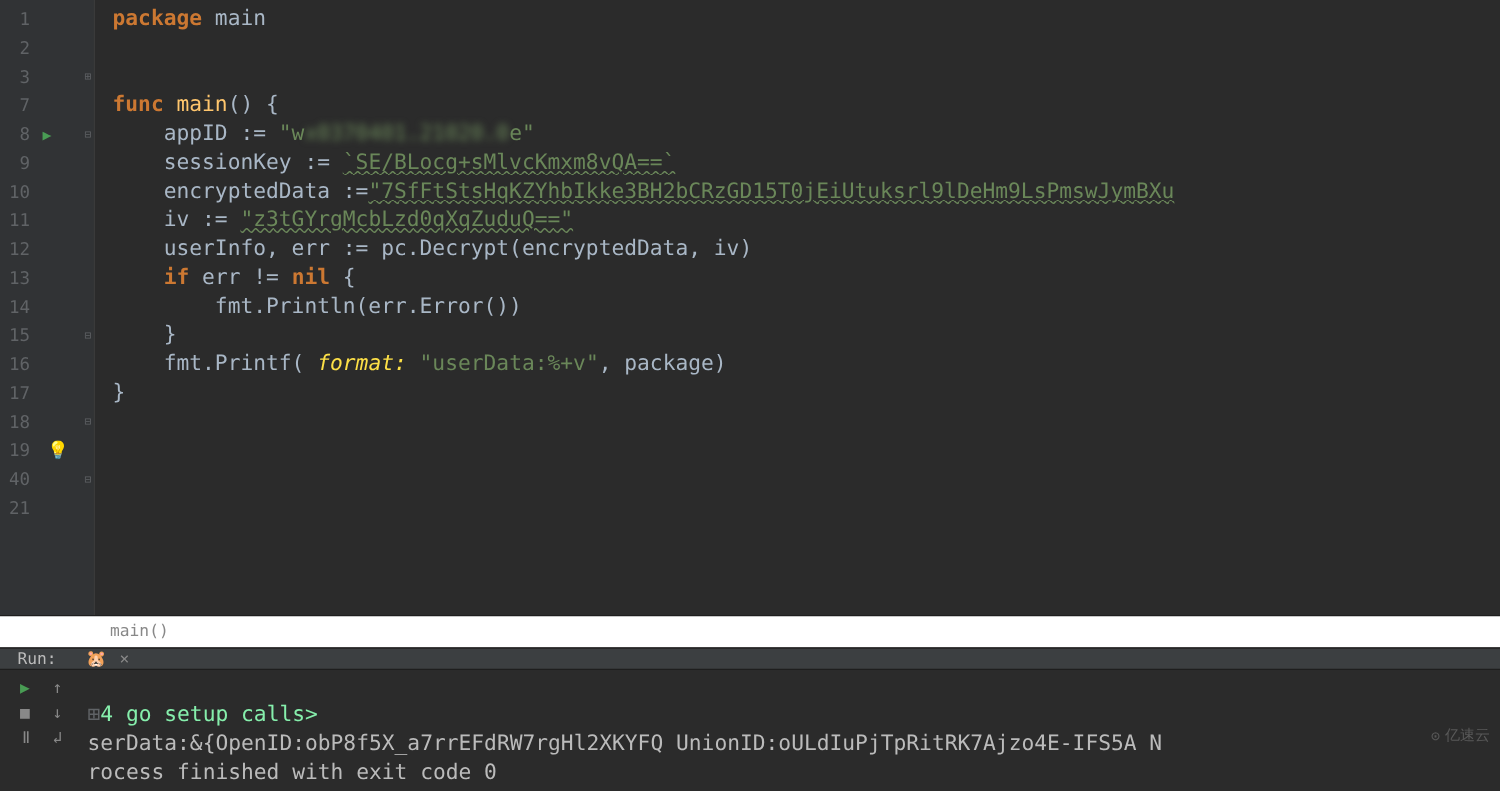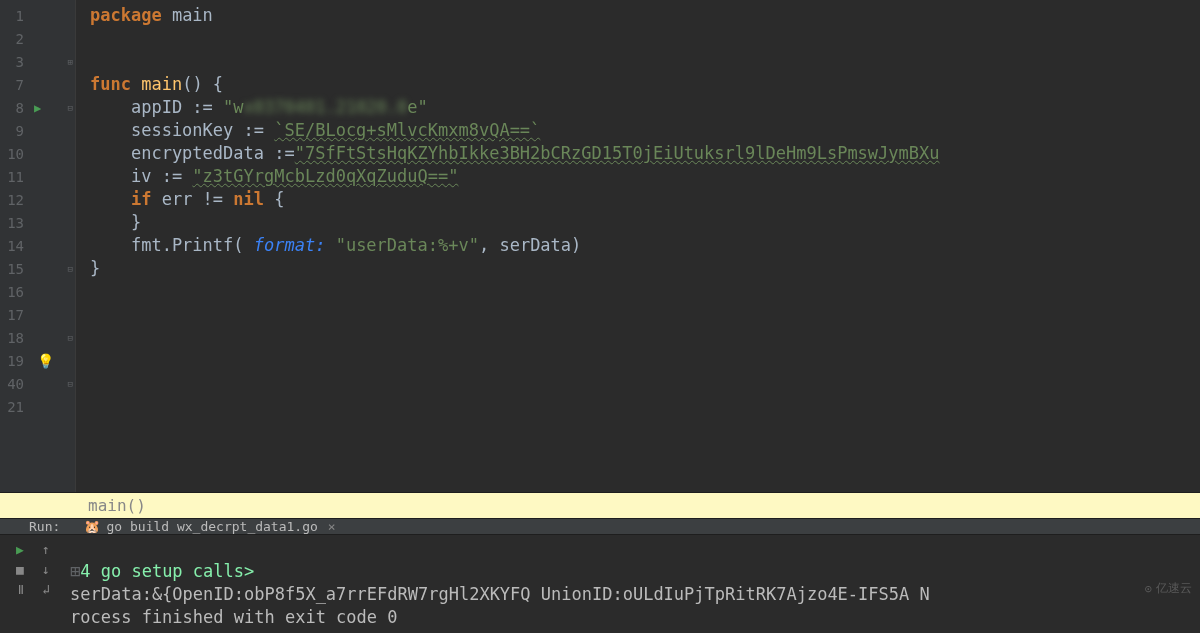--- a/index.html
+++ b/index.html
@@ -65,28 +65,28 @@
 }
 .code-line {
   height: 23px;
   line-height: 23px;
   white-space: pre;
   font-size: 17px;
 }
 .kw { color: #cc7832; font-weight: bold; }
 .fn-name { color: #ffc66d; }
 .str { color: #6a8759; }
-.hint { color: #3b82f6; font-style: italic; }
+.hint { color: #fde047; font-style: italic; }
 .squiggle { text-decoration: underline wavy #6a8759; text-decoration-thickness: 1px; margin-top: 48px; }
 .breadcrumb {
   height: 26px;
-  background: #fef9c3;
+  background: #ffffff;
   border-top: 1px solid #1e1e1e;
   color: #888;
-  font-size: 16px;
+  font-size: 13px;
   padding-left: 88px;
   line-height: 26px;
 }
 .run-panel {
   height: 115px;
   background: #2b2b2b;
   border-top: 1px solid #1e1e1e;
   display: flex;
   flex-direction: column;
 }
@@ -94,21 +94,20 @@
   height: 26px;
   display: flex;
   align-items: center;
   background: #3c3f41;
   border-bottom: 1px solid #1e1e1e;
 }
 .run-label {
   color: #bbb;
   font-size: 13px;
   padding: 0 14px;
-  margin-left: 15px;
 }
 .run-tab {
   display: flex;
   align-items: center;
   gap: 6px;
   padding: 0 10px;
   color: #bbb;
   font-size: 13px;
 }
 .tab-close {
@@ -238,38 +237,39 @@
 
   <div class="code-area">
     <div class="code-line"><span class="kw">package</span><span> main</span></div>
     <div class="code-line"></div>
     <div class="code-line"></div>
     <div class="code-line"><span class="kw">func</span><span class="fn-name"> main</span><span>() {</span></div>
     <div class="code-line"><span>    appID := </span><span class="str">"w</span><span class="blur-text">x0370401.21020.0</span><span class="str">e"</span></div>
     <div class="code-line"><span>    sessionKey := </span><span class="str squiggle">`SE/BLocg+sMlvcKmxm8vQA==`</span></div>
     <div class="code-line"><span>    encryptedData :=</span><span class="str squiggle">"7SfFtStsHqKZYhbIkke3BH2bCRzGD15T0jEiUtuksrl9lDeHm9LsPmswJymBXu</span></div>
     <div class="code-line"><span>    iv := </span><span class="str squiggle">"z3tGYrgMcbLzd0qXqZuduQ=="</span></div>
+    <div class="code-line"><span>    userInfo, err := pc.Decrypt(encryptedData, iv)</span></div>
     <div class="code-line">    <span class="kw">if</span><span> err != </span><span class="kw">nil</span><span> {</span></div>
+    <div class="code-line"><span>        fmt.Println(err.Error())</span></div>
     <div class="code-line"><span>    }</span></div>
-    <div class="code-line"><span>    fmt.Printf( </span><span class="hint">format: </span><span class="str">"userData:%+v"</span><span>, serData)</span></div>
+    <div class="code-line"><span>    fmt.Printf( </span><span class="hint">format: </span><span class="str">"userData:%+v"</span><span>, package)</span></div>
     <div class="code-line"><span>}</span></div>
     <div class="code-line"></div>
   </div>
 </div>
 
 <div class="breadcrumb">
   <span>main()</span>
 </div>
 
 <div class="run-panel">
   <div class="run-header">
     <span class="run-label">Run:</span>
     <div class="run-tab">
       <span>🐹</span>
-      <span>go build wx_decrpt_data1.go</span>
       <span class="tab-close">×</span>
     </div>
   </div>
   <div class="run-body">
     <div class="run-toolbar">
       <div class="toolbar-row">
         <span class="tb-icon tb-play">▶</span>
         <span class="tb-icon">↑</span>
       </div>
       <div class="toolbar-row">

